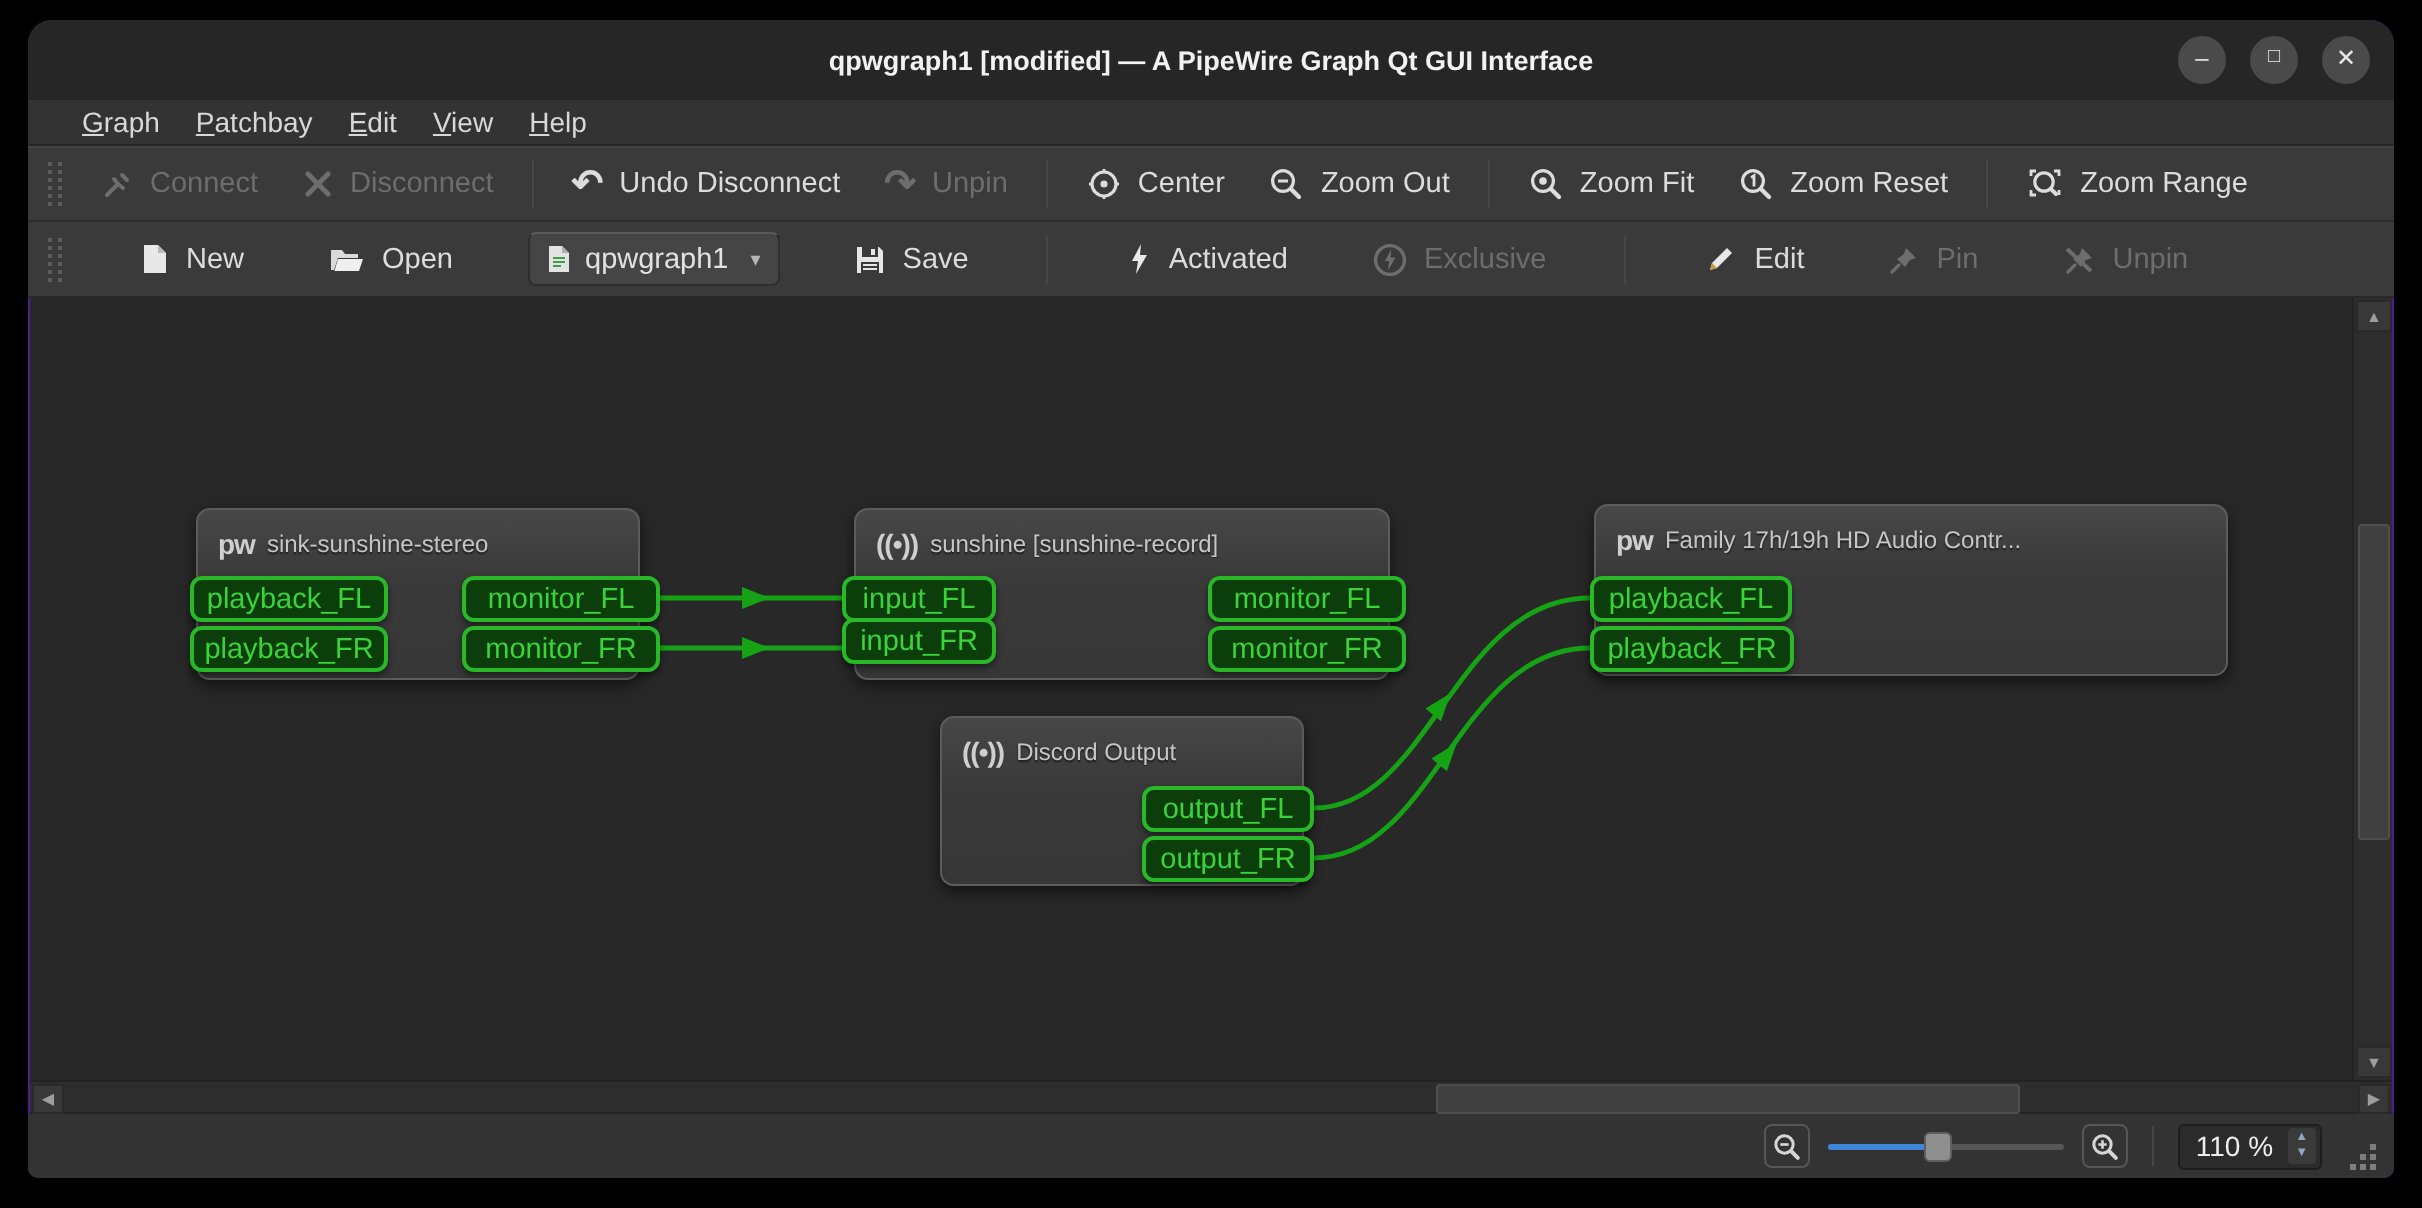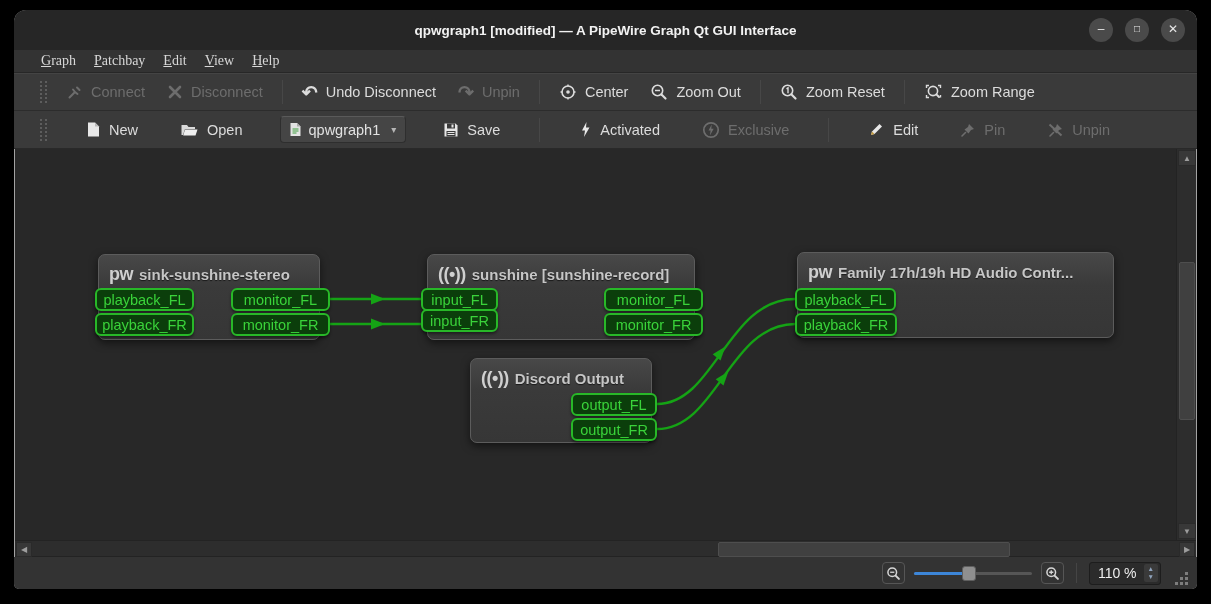--- a/index.html
+++ b/index.html
@@ -1,37 +1,37 @@
 <!DOCTYPE html>
 <html><head>
 <meta charset="utf-8">
 <style>
   * { margin:0; padding:0; box-sizing:border-box; }
   html,body { width:1211px; height:604px; background:#000; font-family:"Liberation Sans", sans-serif; overflow:hidden; }
   #window { position:absolute; left:14px; top:10px; width:1183px; height:579px;
-            background:#a3a3a3; border-radius:12px 12px 5px 5px; overflow:hidden; }
+            background:#4c1d95; border-radius:12px 12px 5px 5px; overflow:hidden; }
 
   
   #titlebar { position:absolute; left:0; top:0; width:100%; height:40px; background:#262626;
               display:flex; align-items:center; justify-content:center; }
   #titlebar .title { color:#f2f2f2; font-size:13.5px; font-weight:bold; }
   #win-controls { position:absolute; right:12px; top:8px; display:flex; gap:12px; }
   .win-btn { width:24px; height:24px; border-radius:50%; background:#4a4a4a; color:#e8e8e8;
              display:flex; align-items:center; justify-content:center; font-size:12px; line-height:1; }
   .win-btn span { transform:translateY(-1px); }
 
   
   #menubar { position:absolute; left:0; top:40px; width:100%; height:23px; background:#333333;
-             display:flex; align-items:center; padding-left:18px; border-bottom:1px solid #272727;font-family:Liberation Serif, serif; }
+             display:flex; align-items:center; padding-left:18px; border-bottom:1px solid #272727; }
   .menu-item { color:#d8d8d8; font-size:14px; padding:2px 9px; }
   .menu-item::first-letter { text-decoration:underline; }
 
   
   .toolbar { position:absolute; left:0; width:100%; height:38px; background:#3a3a3a;
-             display:flex; align-items:center; padding-left:22px; }
+             display:flex; align-items:center; padding-left:6px; }
   #toolbar-main { top:63px; border-top:1px solid #444; border-bottom:1px solid #2c2c2c; }
   #toolbar-file { top:101px; border-bottom:1px solid #292929;gap:20px; }
   .tb-handle { width:7px; height:22px; margin:0 8px 0 4px;
                border-left:2px dotted #5d5d5d; border-right:2px dotted #5d5d5d; }
   .tb-sep { width:1px; height:24px; background:#2b2b2b; border-right:1px solid #474747; margin:0 8px; }
   .tb-btn { display:flex; align-items:center; gap:8px; padding:0 11px; height:30px;
             color:#dcdcdc; font-size:14.5px; white-space:nowrap; }
   .tb-btn.disabled { color:#6d6d6d; }
   .tb-btn svg { display:block; }
   .uni-ic { font-size:19px; line-height:1; font-weight:bold; }
@@ -44,23 +44,23 @@
 
   
   #canvas-row { position:absolute; left:1px; top:139px; width:1181px; height:391px; background:#282828; }
   #graph-area { position:absolute; left:0; top:0; right:20px; bottom:0; overflow:hidden; }
   #conn-svg { position:absolute; left:0; top:0; }
 
   .node { position:absolute; border:1px solid #5c5c5c; border-radius:7px;
           background:linear-gradient(180deg,#484848,#3a3a3a 38%,#363636);
           box-shadow:0 3px 8px rgba(0,0,0,.55); }
   .node-header { display:flex; align-items:center; gap:6px; padding:9px 10px 0 10px; }
-  .node-title { color:#c6c6c6; font-size:15px; font-weight:bold; white-space:nowrap; overflow:hidden;
+  .node-title { color:#c6c6c6; font-size:12px; font-weight:normal; white-space:nowrap; overflow:hidden;
                 text-shadow:0 1px 1px rgba(0,0,0,.6); }
-  .node-ic { color:#cfcfcf; font-weight:bold; font-size:18px; letter-spacing:-0.5px; }
+  .node-ic { color:#cfcfcf; font-weight:bold; font-size:14px; letter-spacing:-0.5px; }
   .port { position:absolute; height:23px; border:2px solid #28b828; border-radius:6px;
           background:#0b3e0b; color:#3ad33a; font-size:14.5px; display:flex; align-items:center;
           justify-content:center; box-shadow:0 2px 3px rgba(0,0,0,.45); white-space:nowrap; }
 
   
   #vscroll { position:absolute; right:0; top:0; width:20px; height:100%;
              background:#2d2d2d; border-left:1px solid #232323; }
   .sb-btn { position:absolute; width:18px; height:16px; left:1px; background:#383838;
             color:#9d9d9d; font-size:8px; display:flex; align-items:center; justify-content:center;
             border:1px solid #2a2a2a; }
@@ -160,20 +160,28 @@
           <path d="M11.5 11.5 L15.5 15.5" stroke="currentColor" stroke-width="2.2" stroke-linecap="round"></path>
           <path d="M5 7.5h5" stroke="currentColor" stroke-width="1.5"></path>
         </svg>
       <span>Zoom Out</span>
     </div>
     <div class="tb-sep"></div>
     <div class="tb-btn">
       <svg width="18" height="18" viewBox="0 0 18 18">
           <circle cx="7.5" cy="7.5" r="5.2" stroke="currentColor" stroke-width="1.6" fill="none"></circle>
           <path d="M11.5 11.5 L15.5 15.5" stroke="currentColor" stroke-width="2.2" stroke-linecap="round"></path>
+          <circle cx="7.5" cy="7.5" r="1.9" fill="currentColor"></circle>
+        </svg>
+      <span>Zoom Fit</span>
+    </div>
+    <div class="tb-btn">
+      <svg width="18" height="18" viewBox="0 0 18 18">
+          <circle cx="7.5" cy="7.5" r="5.2" stroke="currentColor" stroke-width="1.6" fill="none"></circle>
+          <path d="M11.5 11.5 L15.5 15.5" stroke="currentColor" stroke-width="2.2" stroke-linecap="round"></path>
           <path d="M6.5 5.8 L8 4.8 V10.2" stroke="currentColor" stroke-width="1.4" fill="none"></path>
         </svg>
       <span>Zoom Reset</span>
     </div>
     <div class="tb-sep"></div>
     <div class="tb-btn">
       <svg width="19" height="18" viewBox="0 0 19 18">
           <circle cx="9" cy="8" r="4.6" stroke="currentColor" stroke-width="1.6" fill="none"></circle>
           <path d="M12.4 11.4 L15 14" stroke="currentColor" stroke-width="2" stroke-linecap="round"></path>
           <path d="M2.5 5V2.5H5 M14 2.5h2.5V5 M2.5 12v2.5H5 M16.5 12v2.5" stroke="currentColor" stroke-width="1.4" fill="none"></path>

